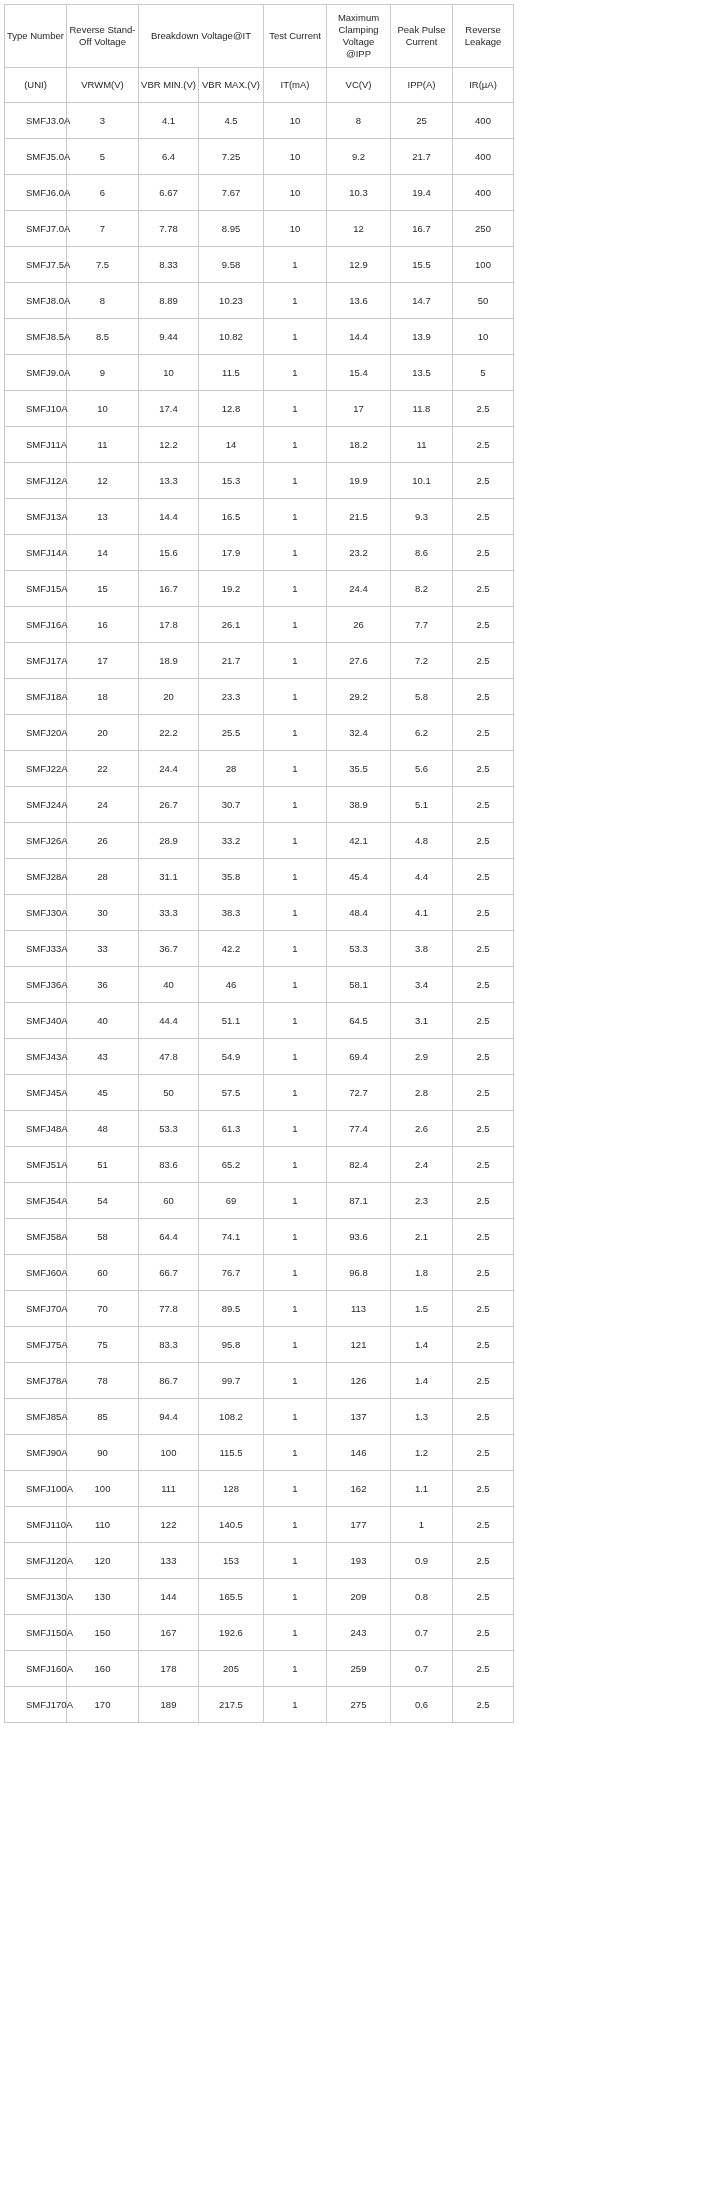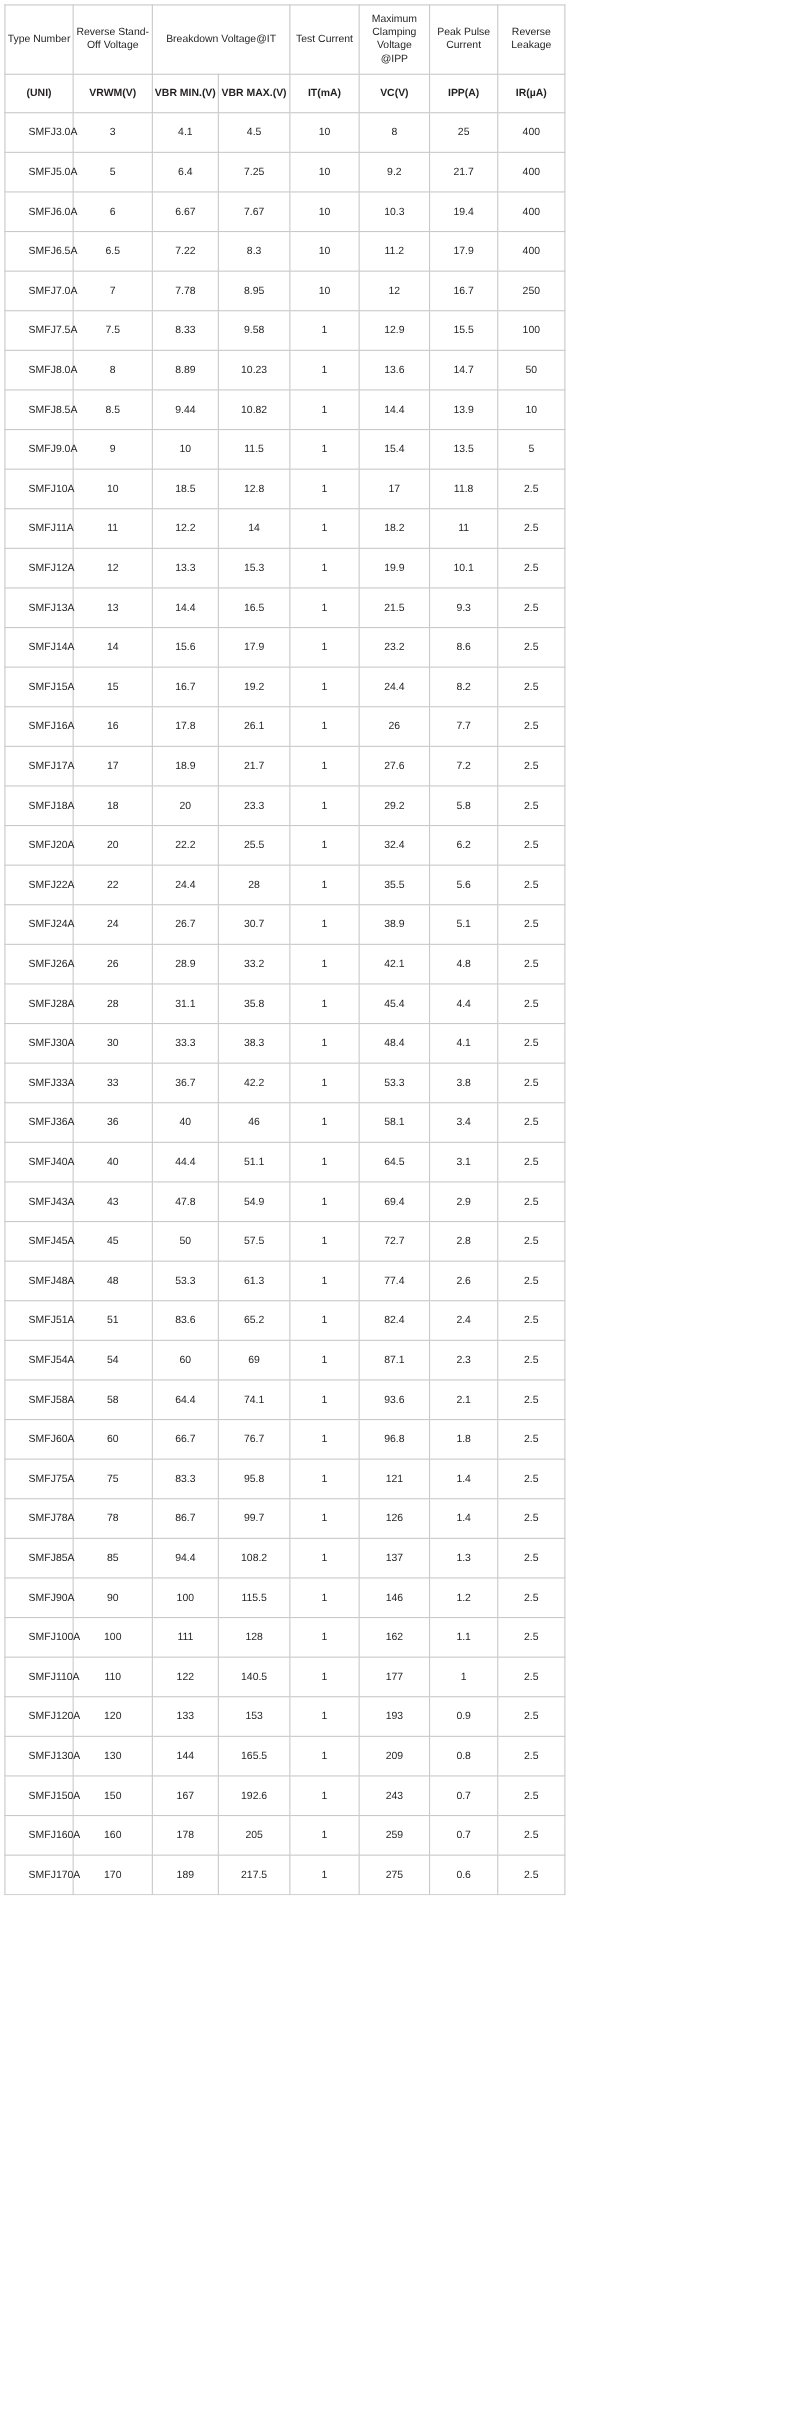--- a/index.html
+++ b/index.html
@@ -42,21 +42,20 @@
     font-weight: normal;
     color: #231f20;
     padding: 2px 1px;
   }
   table.spec thead tr.head-main th {
     height: 58px;
     font-size: 9.5px;
   }
   table.spec thead tr.head-sub th {
     height: 30px;
-    font-weight: bold;
   }
   table.spec tbody td {
     height: 31px;
   }
   table.spec tbody td.typecol {
     text-align: left;
     padding-left: 21px;
   }
   .hdr-line { display: block; }
 </style>
@@ -140,30 +139,20 @@
           <td class="typecol">SMFJ6.0A</td>
           <td>6</td>
           <td>6.67</td>
           <td>7.67</td>
           <td>10</td>
           <td>10.3</td>
           <td>19.4</td>
           <td>400</td>
         </tr>
         <tr>
-          <td class="typecol">SMFJ6.5A</td>
-          <td>6.5</td>
-          <td>7.22</td>
-          <td>8.3</td>
-          <td>10</td>
-          <td>11.2</td>
-          <td>17.9</td>
-          <td>400</td>
-        </tr>
-        <tr>
           <td class="typecol">SMFJ7.0A</td>
           <td>7</td>
           <td>7.78</td>
           <td>8.95</td>
           <td>10</td>
           <td>12</td>
           <td>16.7</td>
           <td>250</td>
         </tr>
         <tr>
@@ -202,21 +191,21 @@
           <td>10</td>
           <td>11.5</td>
           <td>1</td>
           <td>15.4</td>
           <td>13.5</td>
           <td>5</td>
         </tr>
         <tr>
           <td class="typecol">SMFJ10A</td>
           <td>10</td>
-          <td>18.5</td>
+          <td>17.4</td>
           <td>12.8</td>
           <td>1</td>
           <td>17</td>
           <td>11.8</td>
           <td>2.5</td>
         </tr>
         <tr>
           <td class="typecol">SMFJ11A</td>
           <td>11</td>
           <td>12.2</td>
@@ -447,20 +436,30 @@
           <td>2.5</td>
         </tr>
         <tr>
           <td class="typecol">SMFJ60A</td>
           <td>60</td>
           <td>66.7</td>
           <td>76.7</td>
           <td>1</td>
           <td>96.8</td>
           <td>1.8</td>
+          <td>2.5</td>
+        </tr>
+        <tr>
+          <td class="typecol">SMFJ70A</td>
+          <td>70</td>
+          <td>77.8</td>
+          <td>89.5</td>
+          <td>1</td>
+          <td>113</td>
+          <td>1.5</td>
           <td>2.5</td>
         </tr>
         <tr>
           <td class="typecol">SMFJ75A</td>
           <td>75</td>
           <td>83.3</td>
           <td>95.8</td>
           <td>1</td>
           <td>121</td>
           <td>1.4</td>

